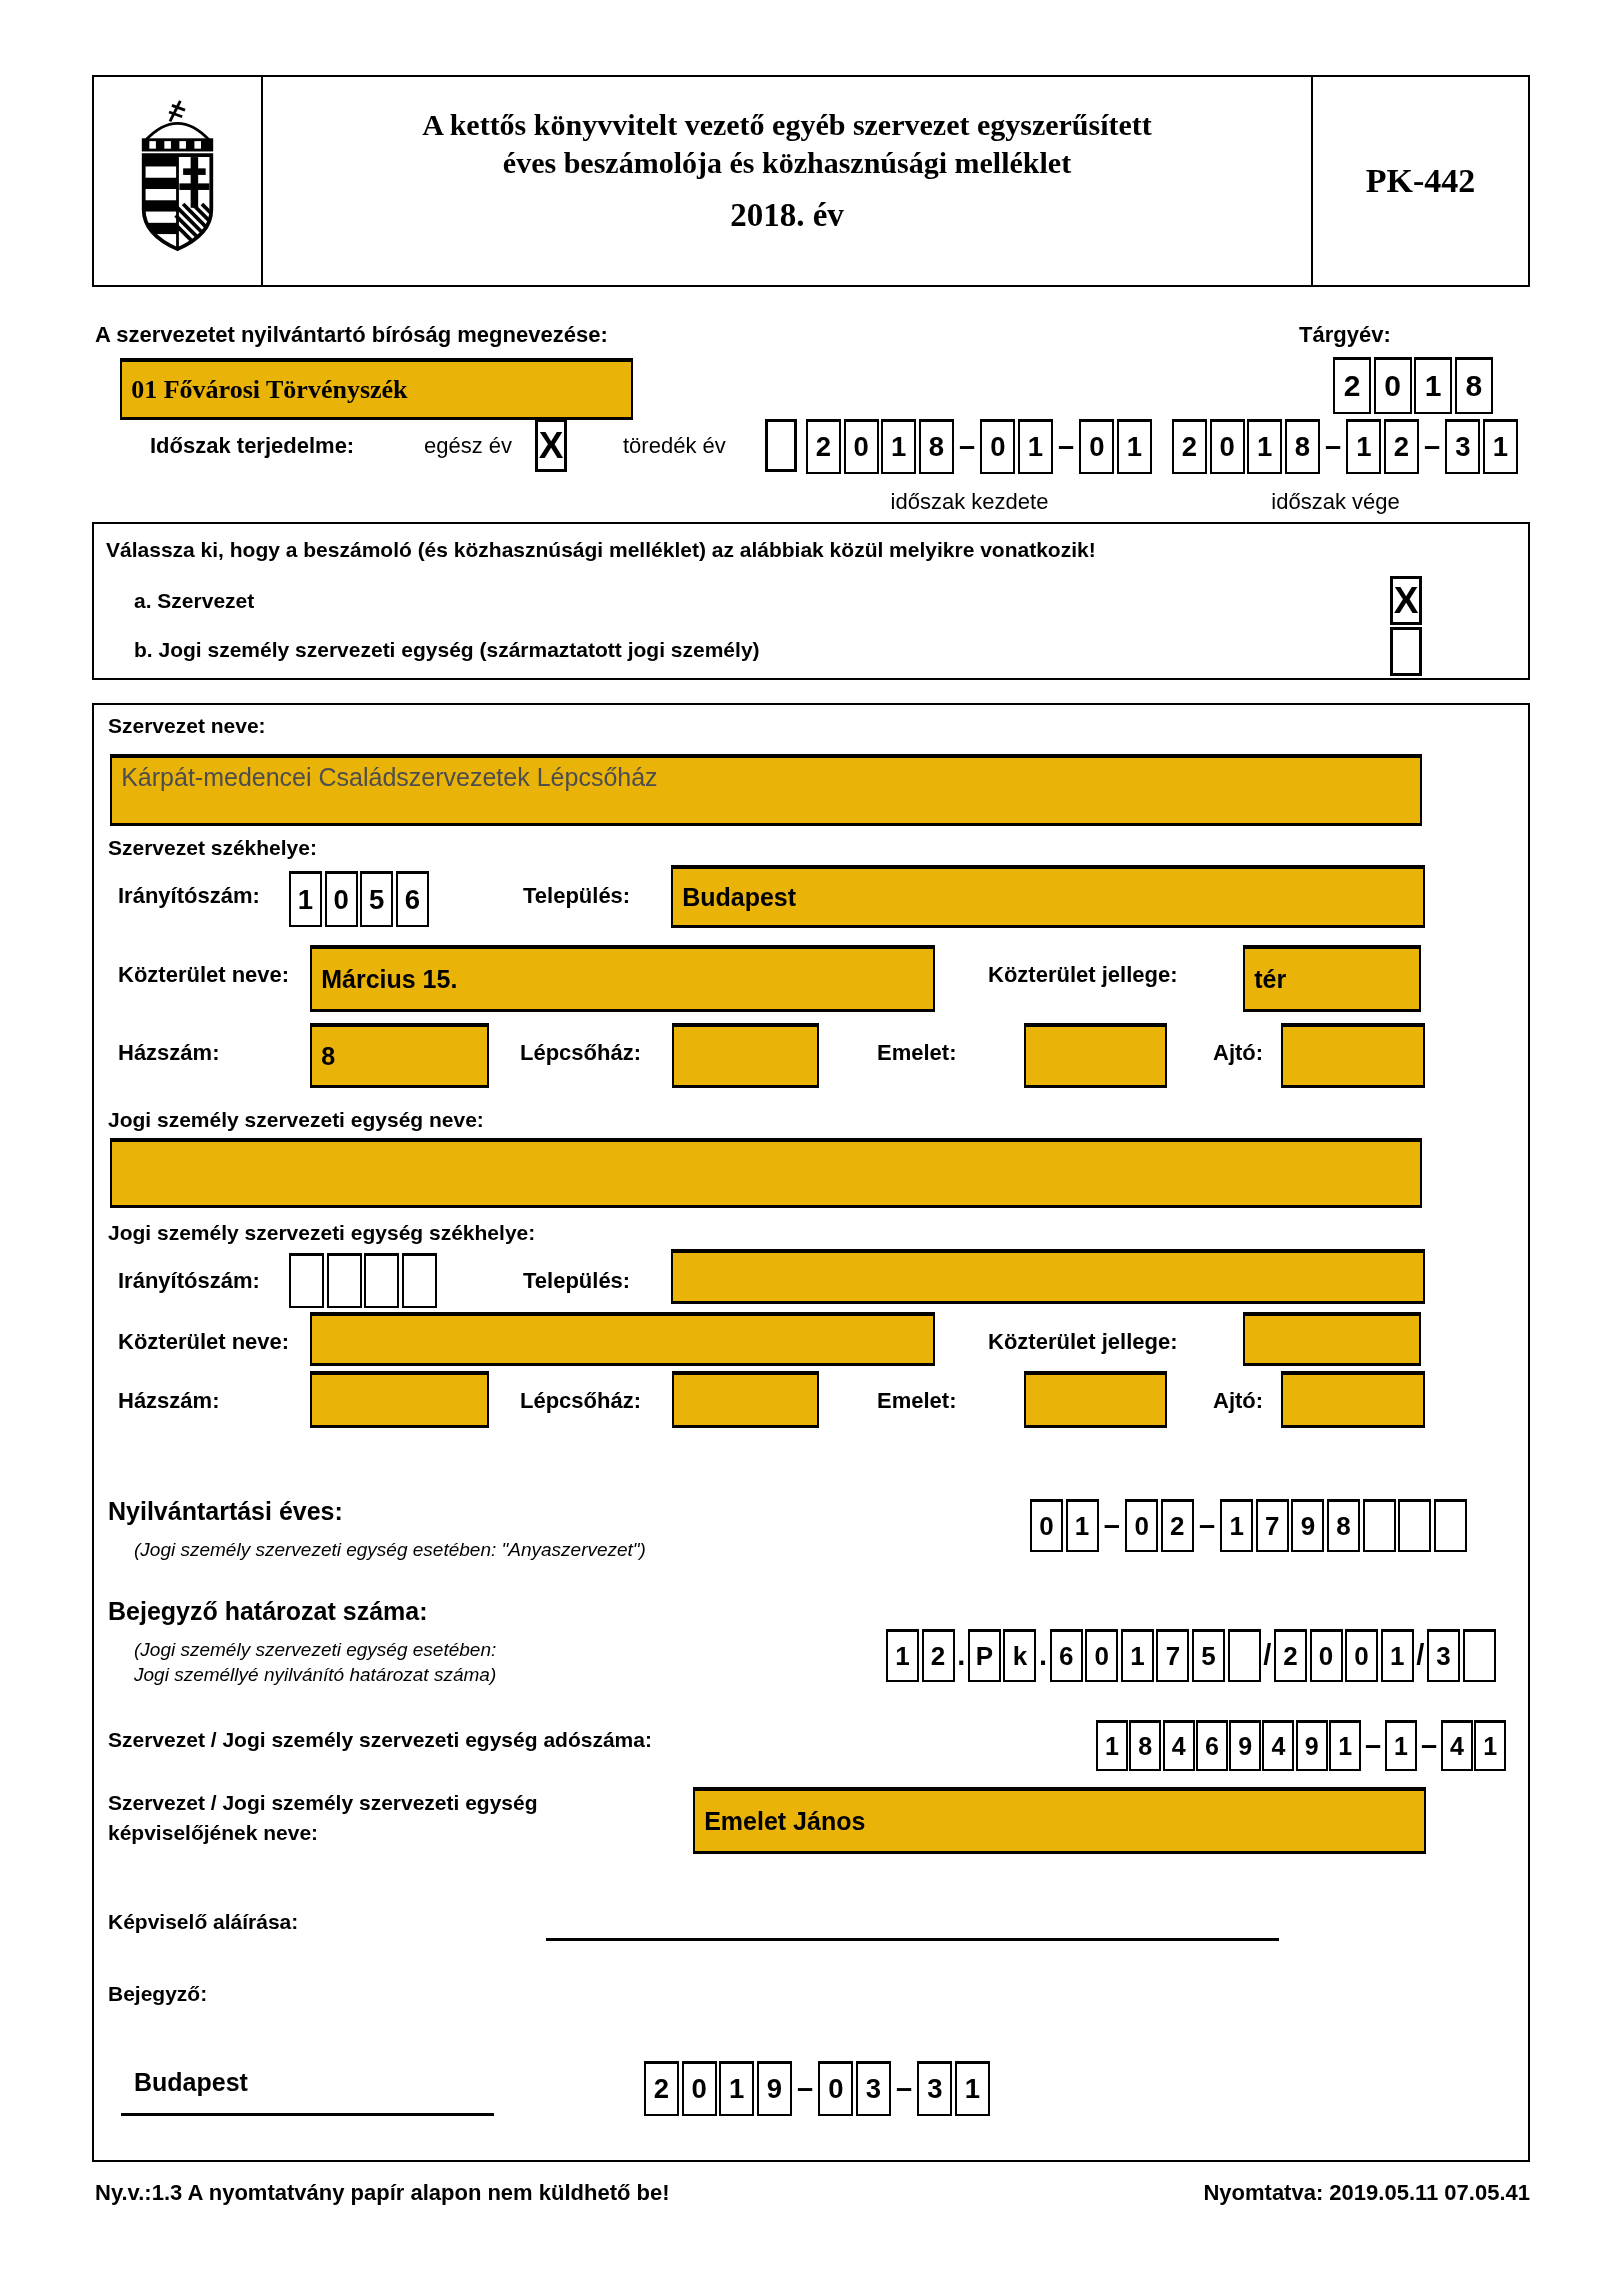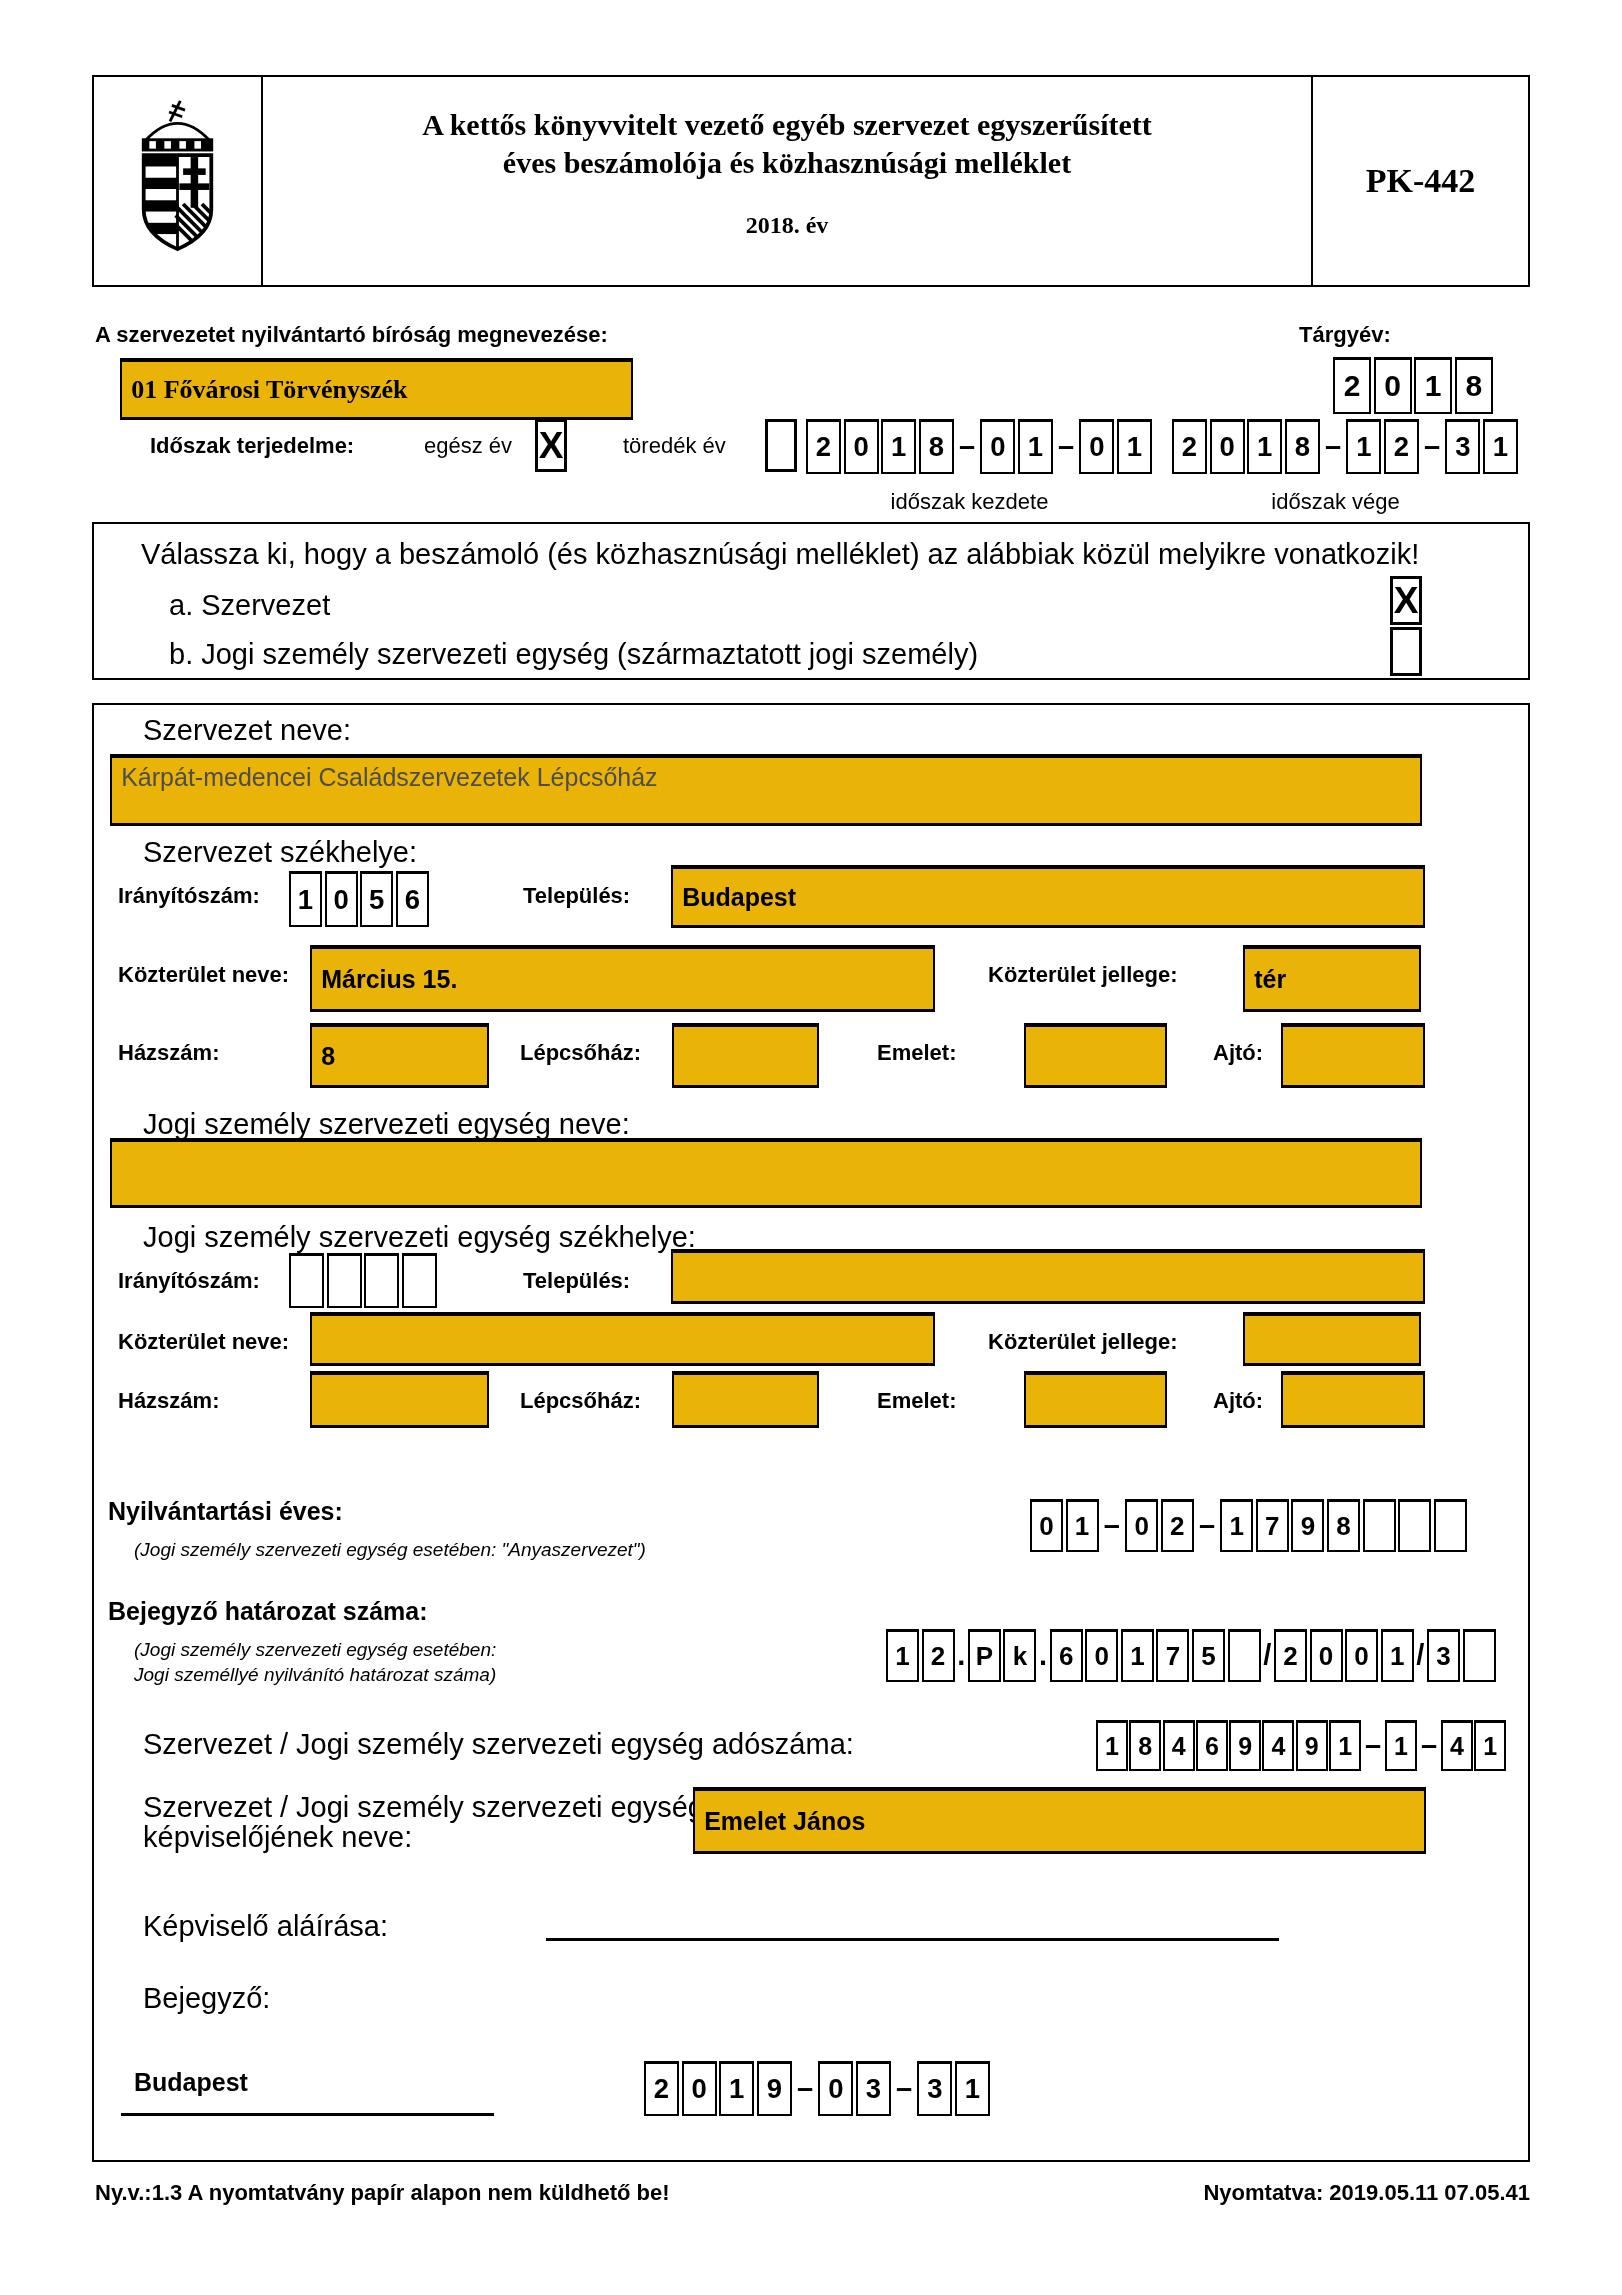--- a/index.html
+++ b/index.html
@@ -7,25 +7,25 @@
         font-family:"Liberation Sans","DejaVu Sans",sans-serif;color:#000;overflow:hidden;}
   .serif{font-family:"Liberation Serif","DejaVu Serif",serif;}
 
   
   .hdr{position:absolute;left:92px;top:75px;width:1434px;height:208px;border:2.6px solid #000;display:flex;}
   .hdr-logo{width:167px;border-right:2px solid #000;display:flex;align-items:center;justify-content:center;}
   .hdr-title{flex:1;text-align:center;}
   .hdr-code{width:215px;border-left:2px solid #000;display:flex;align-items:center;justify-content:center;
             font-weight:bold;font-size:34px;}
   .t-line{font-weight:bold;font-size:30px;line-height:38px;}
-  .t-year{font-weight:bold;font-size:24px;margin-top:30px;}
+  .t-year{font-weight:bold;font-size:33px;margin-top:15px;}
 
   
   .lbl{position:absolute;font-weight:bold;font-size:22px;white-space:nowrap;}
-  .lbl36{position:absolute;font-weight:normal;font-size:29px;white-space:nowrap;margin-left:35px;}
+  .lbl36{position:absolute;font-weight:bold;font-size:21px;white-space:nowrap;}
   .lbl38{position:absolute;font-weight:bold;font-size:25px;white-space:nowrap;}
   .lbln{position:absolute;font-weight:normal;font-size:22px;white-space:nowrap;}
   .note{position:absolute;font-style:italic;font-size:19px;white-space:nowrap;}
   .frame{position:absolute;border:2.6px solid #000;background:#fff;}
   .hline{position:absolute;background:#000;height:2.6px;}
 
   .ibox{position:absolute;background:#eab308;border:2px solid #000;border-top-width:4.6px;border-bottom-width:3.9px;
         display:flex;align-items:center;overflow:hidden;}
   .ibox .val{font-weight:bold;font-size:25px;padding-left:9.2px;white-space:nowrap;}
   .ibox.topalign{align-items:flex-start;}

